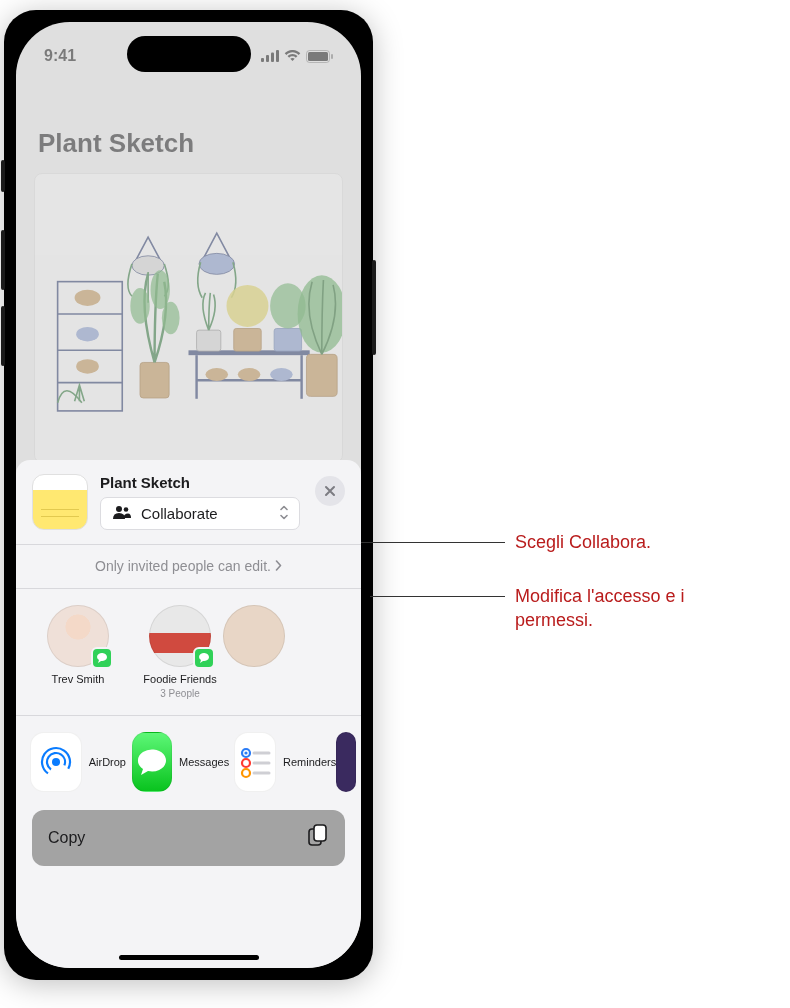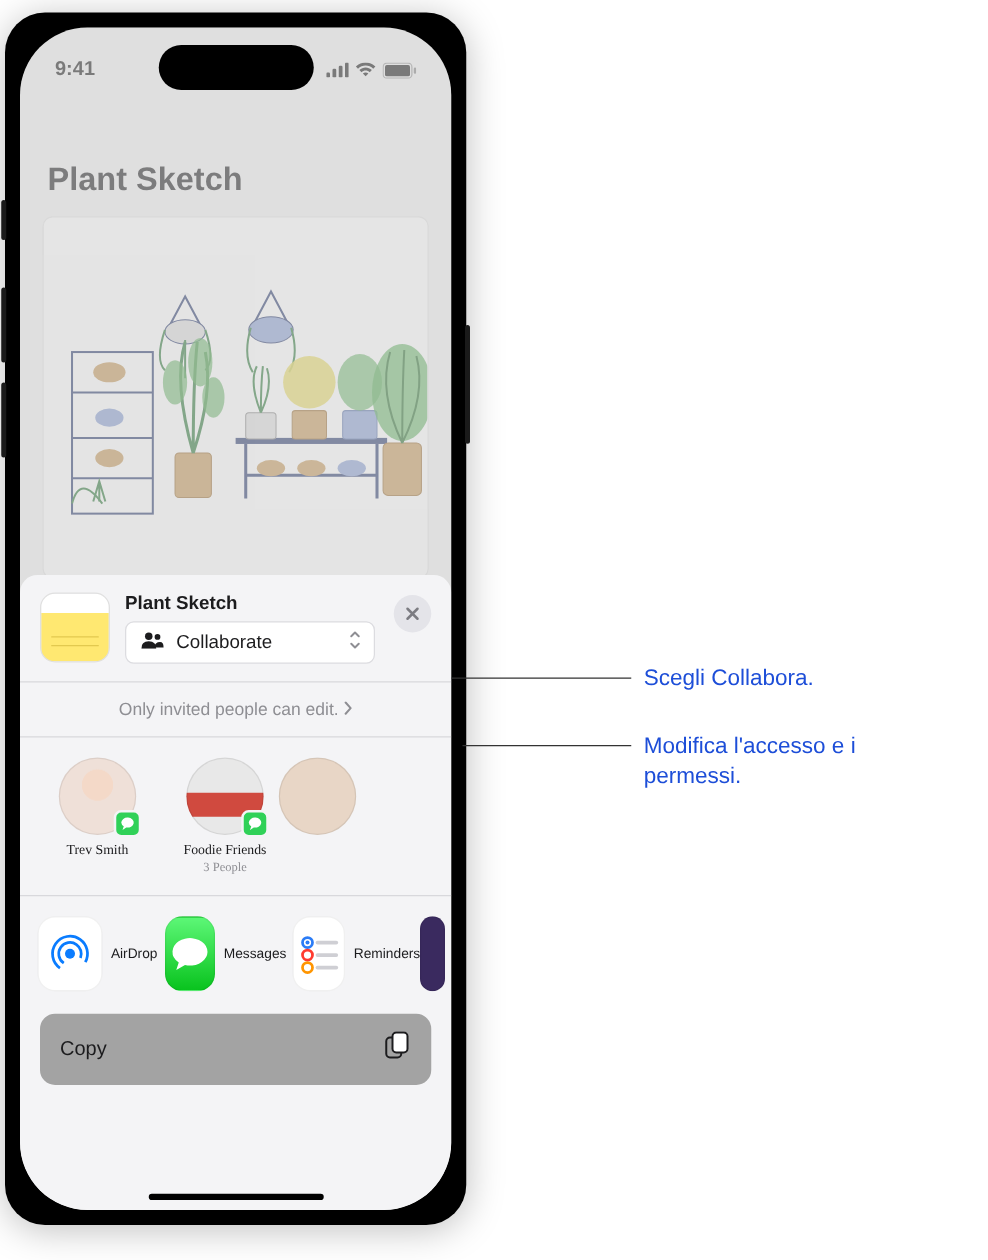--- a/index.html
+++ b/index.html
@@ -146,21 +146,21 @@
   }
   .sheet-header-main { flex: 1; min-width: 0; }
   .sheet-title {
     font-size: 15px;
     font-weight: 600;
     color: #1c1c1e;
     margin-bottom: 6px;
   }
   .collab-dropdown {
     display: inline-flex;
-    align-items: flex-start;
+    align-items: flex-end;
     gap: 10px;
     background: #fff;
     border: 0.5px solid #dcdce0;
     border-radius: 7px;
     padding: 7px 36px 7px 12px;
     font-size: 15px;
     color: #1c1c1e;
     position: relative;
     min-width: 200px;
   }
@@ -192,21 +192,20 @@
     font-size: 14px;
     color: #8e8e93;
     border-bottom: 0.5px solid #d8d8dc;
   }
   .contacts-row {
     display: flex;
     gap: 6px;
     padding: 16px 6px 16px 14px;
     border-bottom: 0.5px solid #d8d8dc;
     overflow: hidden;
-    font-family: Liberation Serif, serif;
   }
   .contact {
     width: 96px;
     flex-shrink: 0;
     display: flex;
     flex-direction: column;
     align-items: center;
     gap: 6px;
   }
   .avatar-wrap { position: relative; }
@@ -285,21 +284,21 @@
   }
   
   .callout-line {
     position: absolute;
     background: #333;
     height: 1px;
   }
   .callout-text {
     position: absolute;
     font-size: 18px;
-    color: #1d4ed8;
+    color: #b91c1c;
     line-height: 1.35;
   }
 </style>
 </head>
 <body>
 
 <div class="phone-frame">
   <div class="side-button left1"></div>
   <div class="side-button left2"></div>
   <div class="side-button left3"></div>

